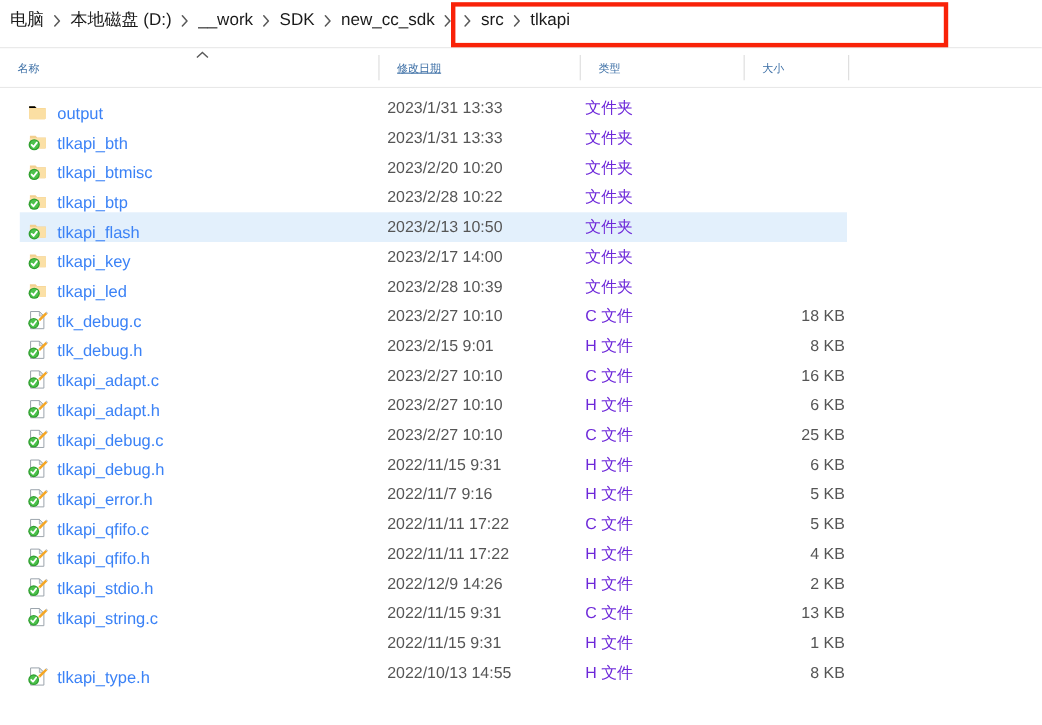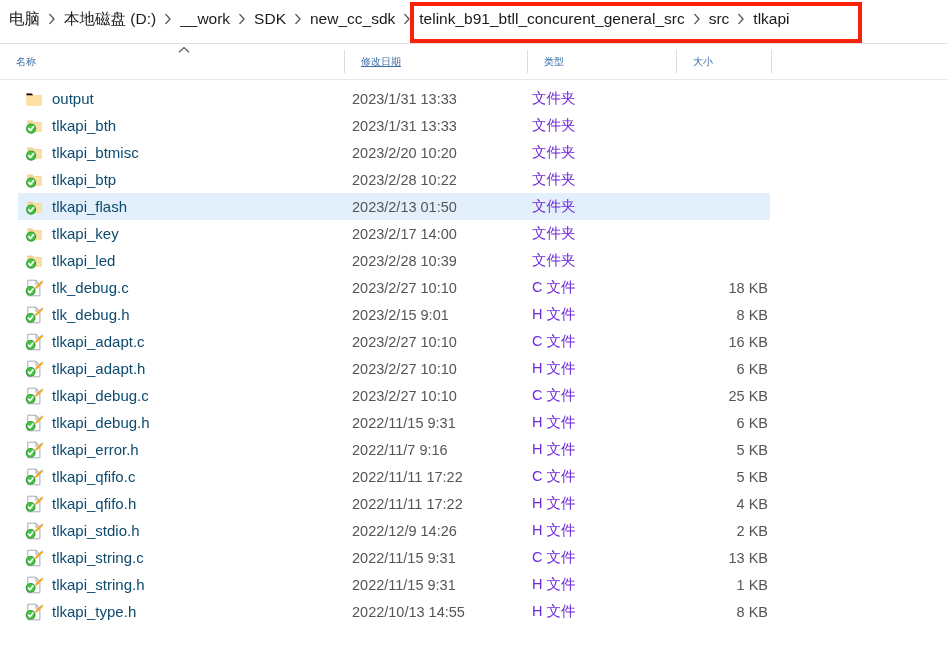--- a/index.html
+++ b/index.html
@@ -150,22 +150,23 @@
     height: 27px;
     display: flex;
     align-items: center;
     font-size: 14.5px;
     color: #444444;
     white-space: nowrap;
     box-sizing: border-box;
   }
   .cell-name {
     left: 24px;
-    color: #0c4a6e;
+    color: #3b82f6;
     font-size: 15px;
+    align-items: flex-end;
   }
   .cell-name .nametext { padding-left: 8px; }
   .cell-date { left: 352px; color: #555555; }
   .cell-type { left: 532px; color: #6d28d9; }
   .cell-size {
     left: 616px;
     width: 152px;
     justify-content: flex-end;
     color: #555555;
   }
@@ -217,21 +218,20 @@
         <svg width="8" height="12" viewBox="0 0 8 12" aria-hidden="true">
           <path d="M1.8 1.4 L6.0 6 L1.8 10.6" fill="none" stroke="#5a5a5a" stroke-width="1.4" stroke-linecap="round" stroke-linejoin="round"></path>
         </svg>
       </span>
       <span class="crumb">new_cc_sdk</span>
       <span class="crumb-sep">
         <svg width="8" height="12" viewBox="0 0 8 12" aria-hidden="true">
           <path d="M1.8 1.4 L6.0 6 L1.8 10.6" fill="none" stroke="#5a5a5a" stroke-width="1.4" stroke-linecap="round" stroke-linejoin="round"></path>
         </svg>
       </span>
-      <span class="crumb">telink_b91_btll_concurent_general_src</span>
       <span class="crumb-sep">
         <svg width="8" height="12" viewBox="0 0 8 12" aria-hidden="true">
           <path d="M1.8 1.4 L6.0 6 L1.8 10.6" fill="none" stroke="#5a5a5a" stroke-width="1.4" stroke-linecap="round" stroke-linejoin="round"></path>
         </svg>
       </span>
       <span class="crumb">src</span>
       <span class="crumb-sep">
         <svg width="8" height="12" viewBox="0 0 8 12" aria-hidden="true">
           <path d="M1.8 1.4 L6.0 6 L1.8 10.6" fill="none" stroke="#5a5a5a" stroke-width="1.4" stroke-linecap="round" stroke-linejoin="round"></path>
         </svg>
@@ -356,21 +356,21 @@
             <svg width="20" height="20" viewBox="0 0 20 20" aria-hidden="true">
               <path d="M3.2 4.4h5.1l1.5 1.6h7.9v9.2a.85.85 0 0 1-.85.85H4.05a.85.85 0 0 1-.85-.85z" fill="#f3cf8e"></path>
               <path d="M3.2 6.4h14.5v8.8a.85.85 0 0 1-.85.85H4.05a.85.85 0 0 1-.85-.85z" fill="#fbe0a6"></path>
               <circle cx="7.1" cy="12.6" r="5.1" fill="#2f9e2f"></circle>
               <circle cx="7.1" cy="12.6" r="4.0" fill="#4cc24c"></circle>
               <path d="M4.8 12.7 L6.5 14.5 L9.5 10.6" fill="none" stroke="#ffffff" stroke-width="1.7" stroke-linecap="round" stroke-linejoin="round"></path>
             </svg>
           </span>
           <span class="nametext">tlkapi_flash</span>
         </div>
-        <div class="cell cell-date">2023/2/13 01:50</div>
+        <div class="cell cell-date">2023/2/13 10:50</div>
         <div class="cell cell-type">文件夹</div>
         <div class="cell cell-size"></div>
       </div>
       <div class="row">
         <div class="rowbg"></div>
         <div class="cell cell-name">
           <span class="icon">
             <svg width="20" height="20" viewBox="0 0 20 20" aria-hidden="true">
               <path d="M3.2 4.4h5.1l1.5 1.6h7.9v9.2a.85.85 0 0 1-.85.85H4.05a.85.85 0 0 1-.85-.85z" fill="#f3cf8e"></path>
               <path d="M3.2 6.4h14.5v8.8a.85.85 0 0 1-.85.85H4.05a.85.85 0 0 1-.85-.85z" fill="#fbe0a6"></path>
@@ -629,35 +629,20 @@
             </svg>
           </span>
           <span class="nametext">tlkapi_string.c</span>
         </div>
         <div class="cell cell-date">2022/11/15 9:31</div>
         <div class="cell cell-type">C 文件</div>
         <div class="cell cell-size">13 KB</div>
       </div>
       <div class="row">
         <div class="rowbg"></div>
-        <div class="cell cell-name">
-          <span class="icon">
-            <svg width="20" height="20" viewBox="0 0 20 20" aria-hidden="true">
-              <path d="M3.8 2.2h8.0l4.1 4.1v11.5H3.8z" fill="#ffffff" stroke="#9aa3ab" stroke-width="0.9"></path>
-              <path d="M11.8 2.2l4.1 4.1h-4.1z" fill="#dfe4e8" stroke="#9aa3ab" stroke-width="0.7"></path>
-              <path d="M11.0 9.2 L17.4 2.9 L19.0 4.4 L12.6 10.8 Z" fill="#f5a623"></path>
-              <path d="M11.0 9.2 L12.6 10.8 L10.4 11.4 Z" fill="#f3d17a"></path>
-              <path d="M17.4 2.9 L19.0 4.4 L19.7 3.7 L18.1 2.2 Z" fill="#b9bfc5"></path>
-              <circle cx="6.6" cy="12.9" r="4.9" fill="#2f9e2f"></circle>
-              <circle cx="6.6" cy="12.9" r="3.8" fill="#4cc24c"></circle>
-              <path d="M4.4 13.0 L6.0 14.7 L8.9 10.9" fill="none" stroke="#ffffff" stroke-width="1.6" stroke-linecap="round" stroke-linejoin="round"></path>
-            </svg>
-          </span>
-          <span class="nametext">tlkapi_string.h</span>
-        </div>
         <div class="cell cell-date">2022/11/15 9:31</div>
         <div class="cell cell-type">H 文件</div>
         <div class="cell cell-size">1 KB</div>
       </div>
       <div class="row">
         <div class="rowbg"></div>
         <div class="cell cell-name">
           <span class="icon">
             <svg width="20" height="20" viewBox="0 0 20 20" aria-hidden="true">
               <path d="M3.8 2.2h8.0l4.1 4.1v11.5H3.8z" fill="#ffffff" stroke="#9aa3ab" stroke-width="0.9"></path>

